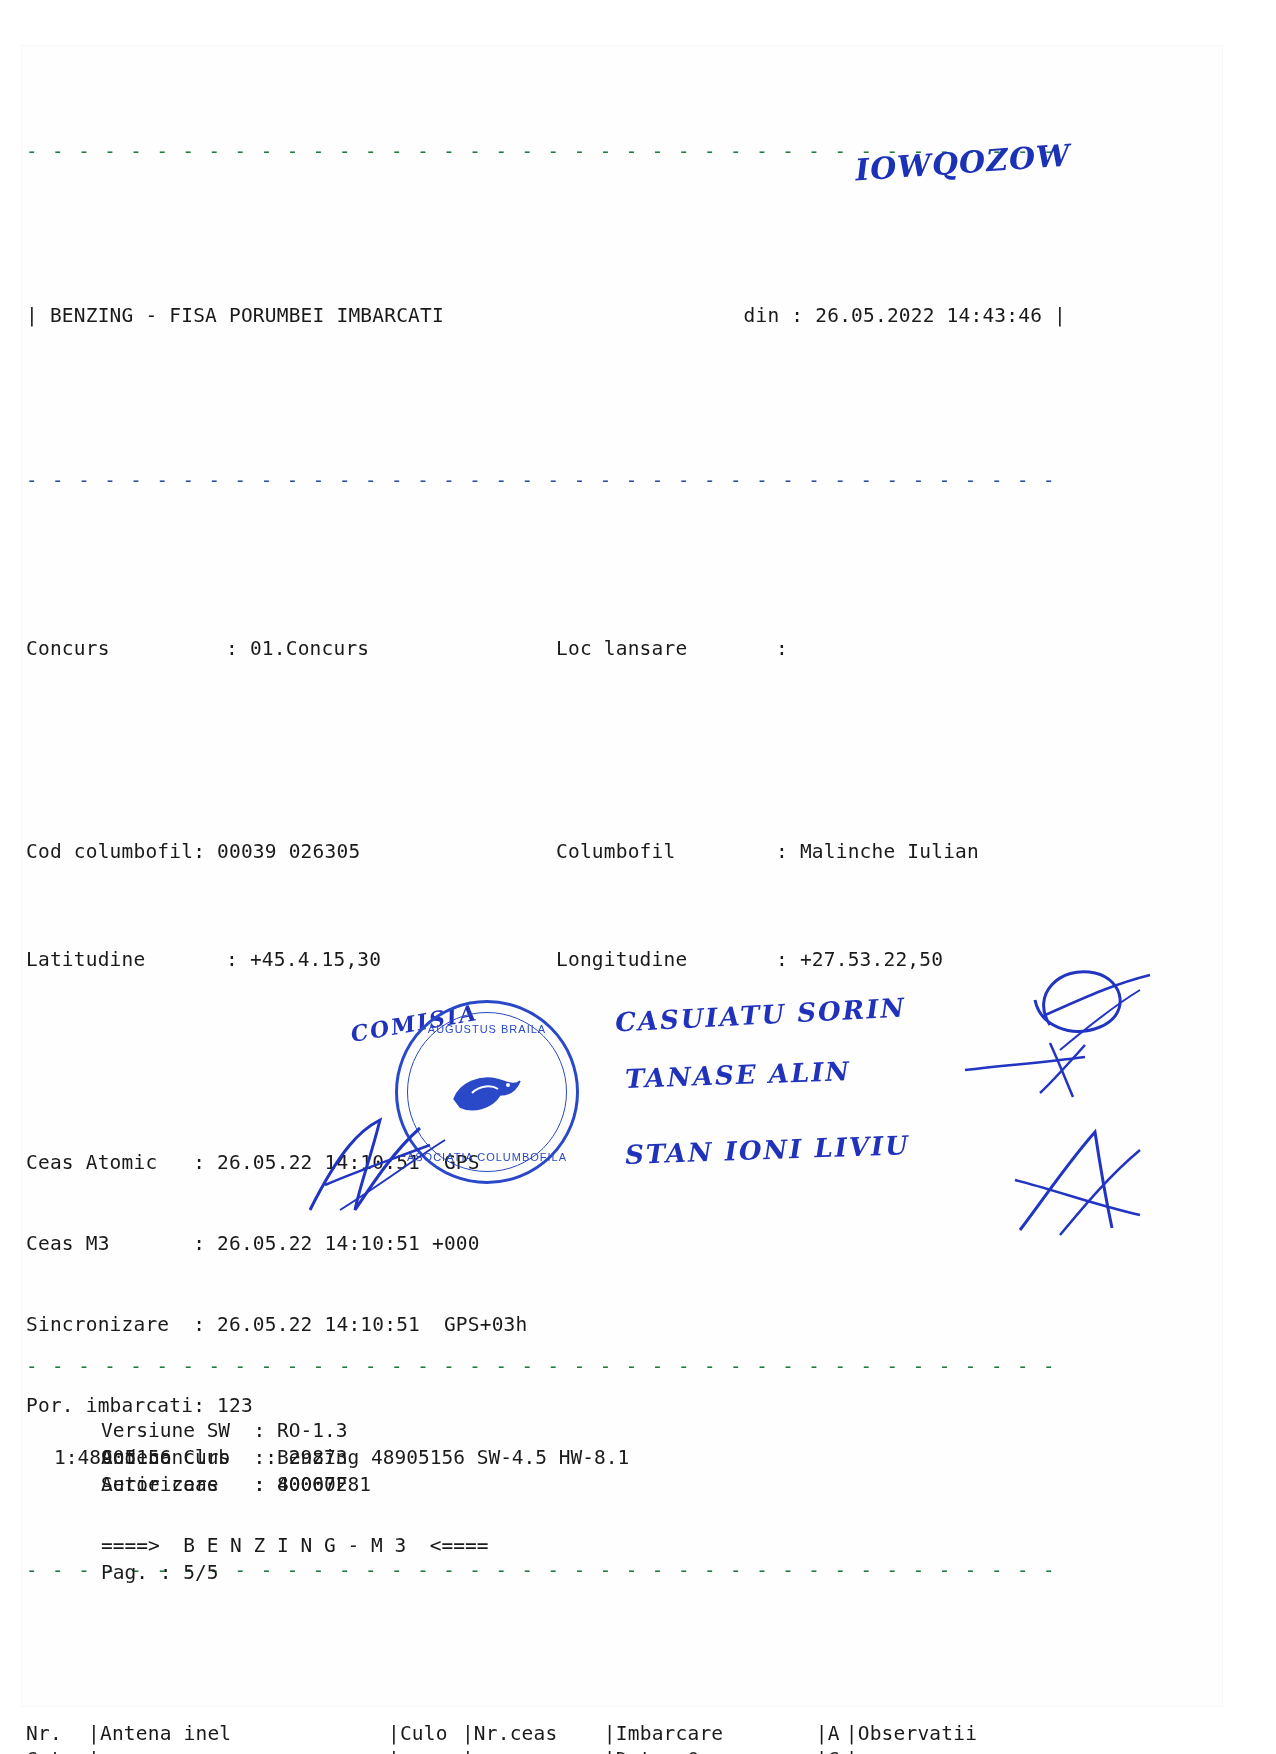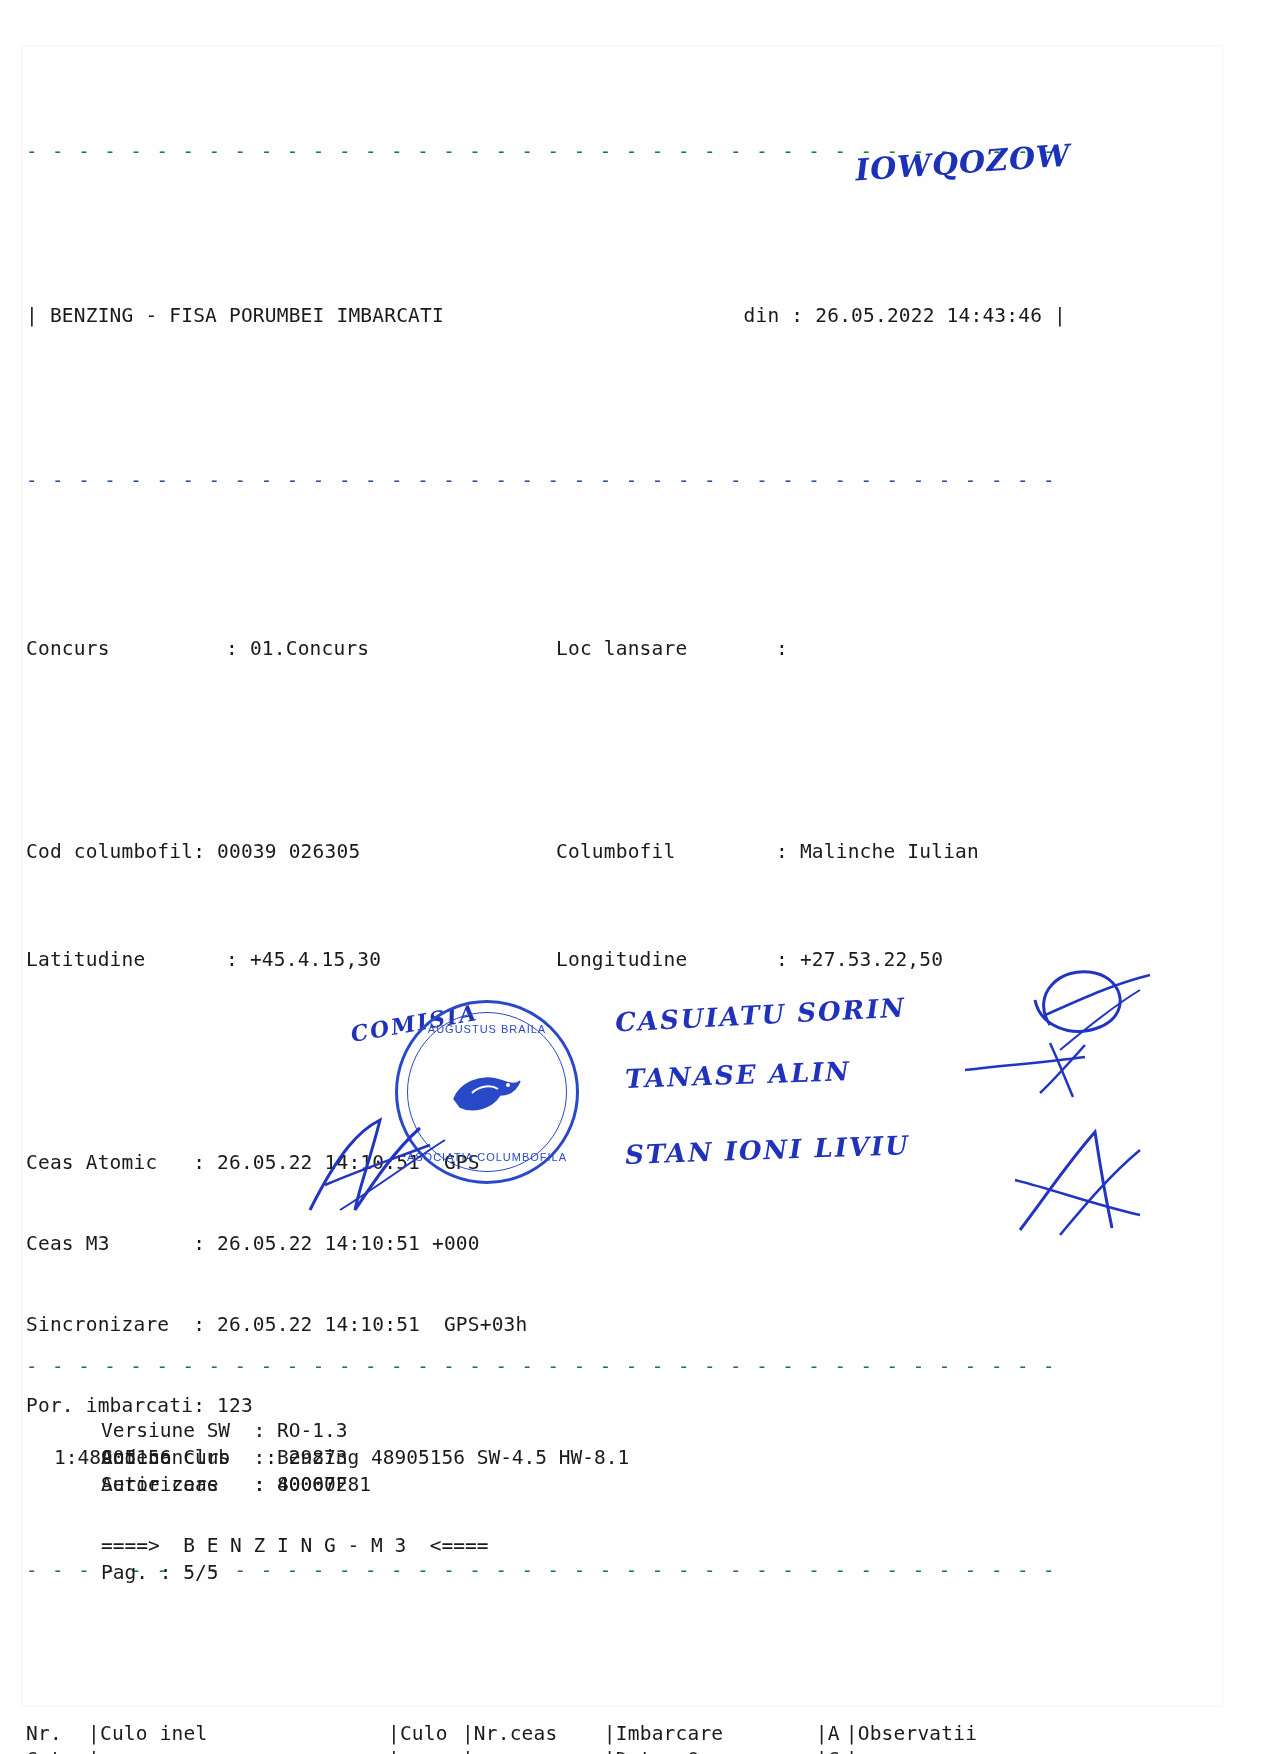--- a/index.html
+++ b/index.html
@@ -185,21 +185,21 @@
 
     <div class="spacer6"></div>
     <div class="dashline">- - - - - - - - - - - - - - - - - - - - - - - - - - - - - - - - - - - - - - - - - - - - - - - - - - - - - - - - - - - - - - - - - - -</div>
     <div class="spacer6"></div>
 
     <table class="grid">
       <thead>
         <tr>
           <td style="width:62px">Nr.</td>
           <td class="c-sep">|</td>
-          <td style="width:288px">Culo inel</td>
+          <td style="width:288px">Antena inel</td>
           <td class="c-sep">|</td>
           <td style="width:62px">Culo</td>
           <td class="c-sep">|</td>
           <td style="width:130px">Nr.ceas</td>
           <td class="c-sep">|</td>
           <td style="width:200px">Imbarcare</td>
           <td class="c-sep">|</td>
           <td style="width:18px">A</td>
           <td class="c-sep">|</td>
           <td>Observatii</td>

